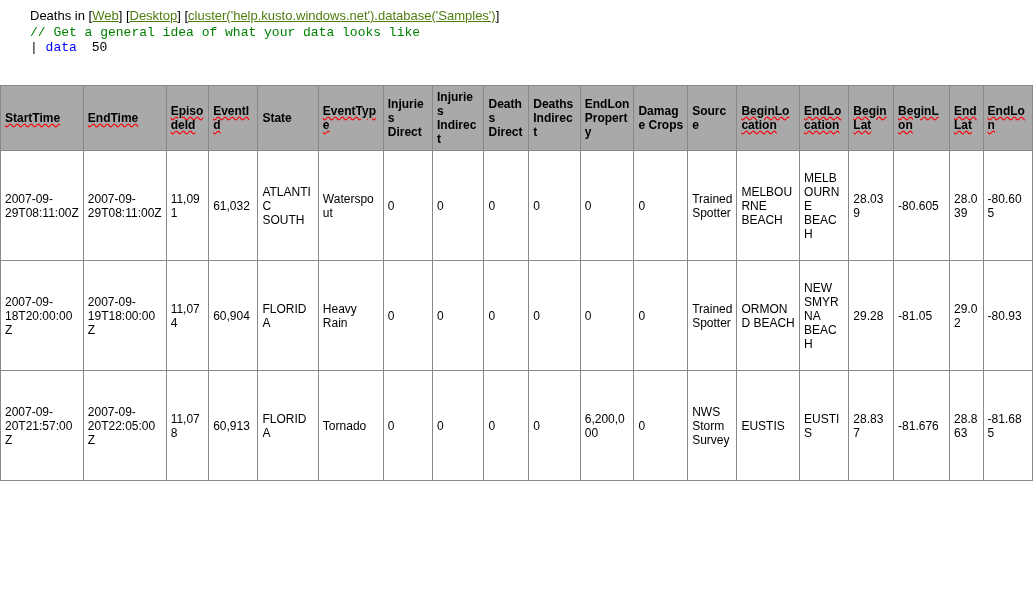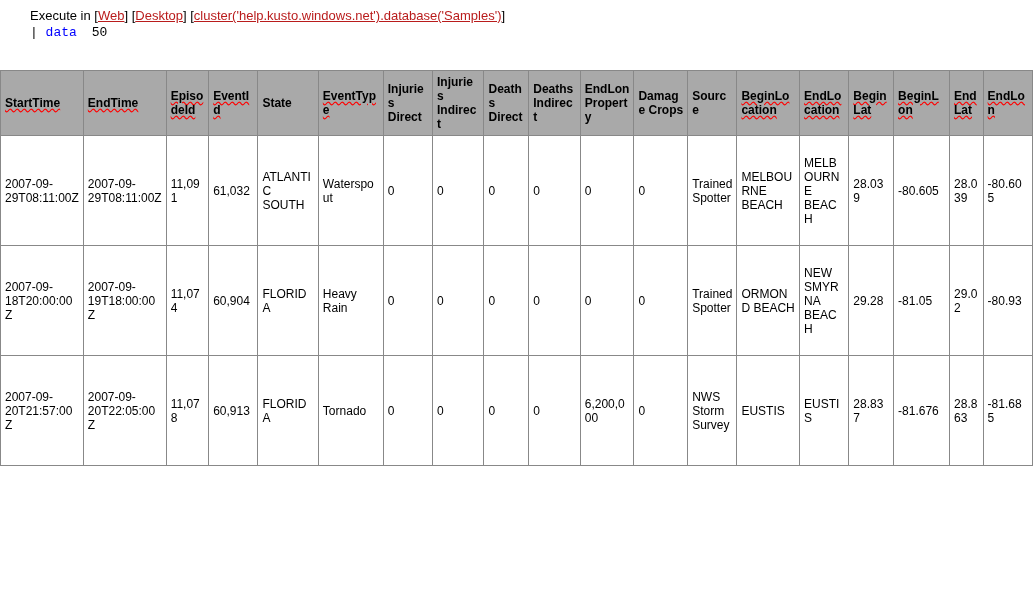--- a/index.html
+++ b/index.html
@@ -1,20 +1,20 @@
 <!DOCTYPE html>
 <html><head>
   <meta charset="utf-8">
   <style>
     * { box-sizing: border-box; margin: 0; padding: 0; }
     body { font-family: Arial, sans-serif; font-size: 13px; background: white; }
     
     .header-line { padding: 8px 0 2px 30px; }
     .header-line span { color: black; }
-    .header-line a { color: #b91c1c; text-decoration: underline; cursor: pointer; }
+    .header-line a { color: #4d7c0f; text-decoration: underline; cursor: pointer; }
     
     .code-block { padding: 0 0 10px 30px; font-family: 'Courier New', monospace; font-size: 13px; }
     .comment { color: #008000; }
     .tbl-name { color: #000; text-decoration: underline; text-decoration-style: wavy; text-decoration-color: red; }
     .pipe { color: #000; }
     .keyword { color: #0000FF; }
     .number { color: #000; margin-left: 7px; }
     
     .data-table { width: 100%; border-collapse: collapse; margin-top: 20px; table-layout: fixed; }
     .data-table th, .data-table td {
@@ -51,24 +51,25 @@
     .c-endloc { width: 44px; }
     .c-beginlat { width: 40px; }
     .c-beginlon { width: 50px; }
     .c-endlat { width: 30px; }
     .c-endlon { width: 44px; }
   </style>
 </head>
 <body>
 
 <div class="header-line">
-  <span>Execute in [</span><a>Web</a><span>] [</span><a>Desktop</a><span>] [</span><a>cluster('help.kusto.windows.net').database('Samples')</a><span>]</span>
+  <span>Deaths in [</span><a>Web</a><span>] [</span><a>Desktop</a><span>] [</span><a>cluster('help.kusto.windows.net').database('Samples')</a><span>]</span>
 </div>
 
 <div class="code-block">
+  <div class="comment">// Get a general idea of what your data looks like</div>
   <div><span class="pipe">| </span><span class="keyword">data</span><span class="number"> 50</span></div>
 </div>
 
 <table class="data-table">
   <thead>
     <tr>
       <th class="c-starttime"><span class="wavy">StartTime</span></th>
       <th class="c-endtime"><span class="wavy">EndTime</span></th>
       <th class="c-episodeid"><span class="wavy">EpisodeId</span></th>
       <th class="c-eventid"><span class="wavy">EventId</span></th>

